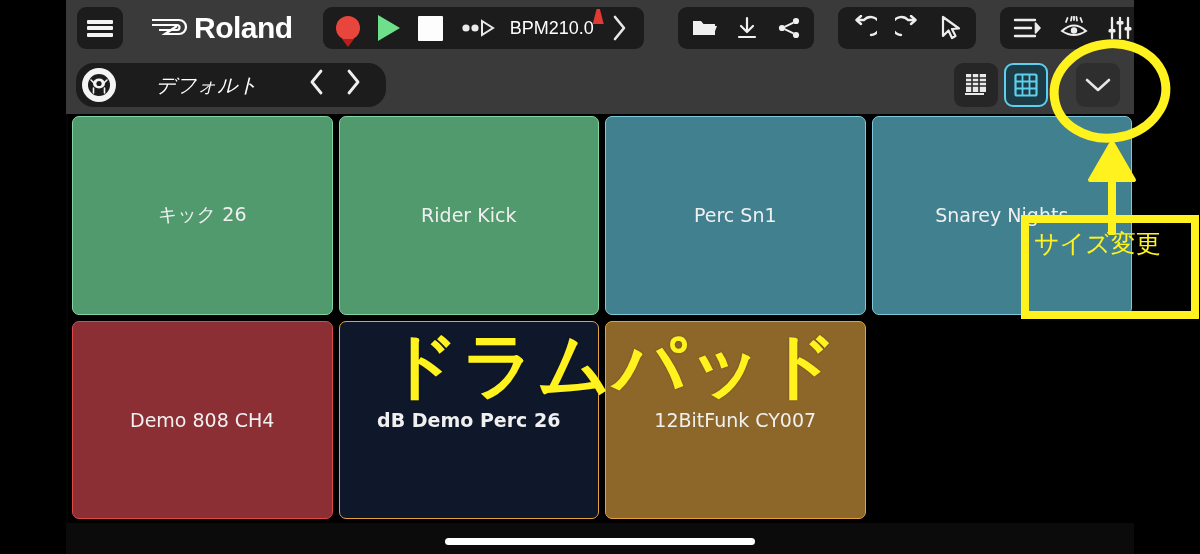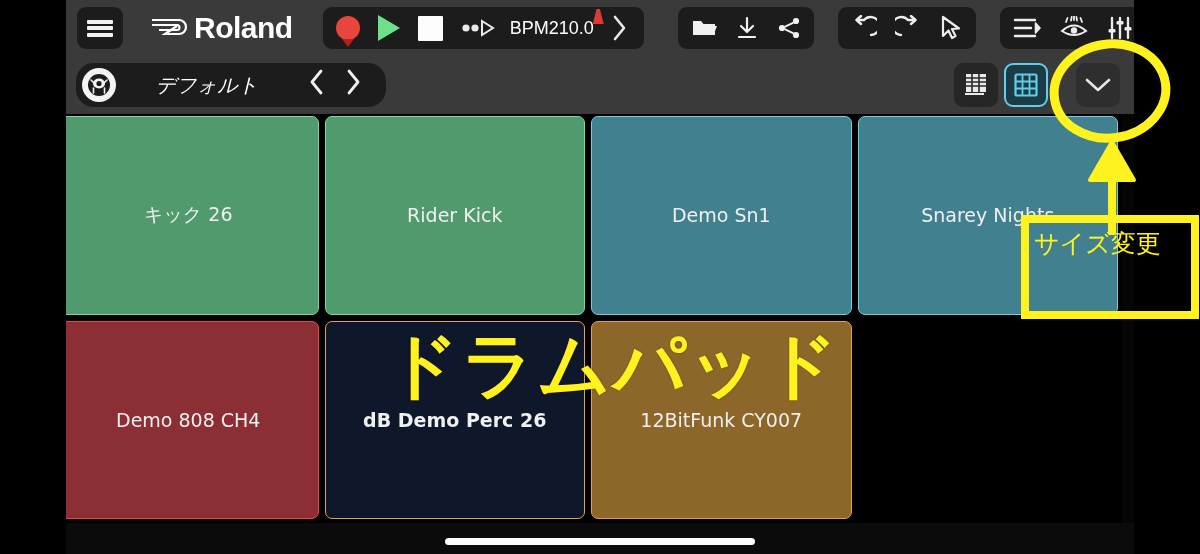--- a/index.html
+++ b/index.html
@@ -92,21 +92,21 @@
   .vbtn {
     width:44px;height:44px;border-radius:9px;background:#262626;
     display:flex;align-items:center;justify-content:center;
   }
   .vbtn.active { background:#1d3b45; border:2px solid #5ecfee; }
   .vbtn.plain { background:#2e2e2e; }
   .dd-wrap { margin-left:22px; margin-right:14px; }
 
   
   .padarea {
-    position:absolute; left:54px; top:114px; width:1068px; height:409px;
+    position:absolute; left:68px; top:114px; width:1068px; height:409px;
     background:#000; padding:2px 4px 4px 4px;
     display:grid; grid-template-columns:repeat(4,1fr); grid-template-rows:repeat(2,1fr);
     gap:6px;
   }
   .pad {
     border-radius:7px; display:flex; align-items:center; justify-content:center;
     color:#f0f0f0; font-size:19px; text-align:center; position:relative;
     font-family:"DejaVu Sans",sans-serif; overflow:hidden;
   }
   .pad span { padding:0 8px; }
@@ -313,21 +313,21 @@
   </div>
 
   <div class="padarea">
     <div class="pad" style="background: rgb(81, 154, 110); border: 1.5px solid rgb(127, 214, 160);">
       <span>キック 26</span>
       </div>
     <div class="pad" style="background: rgb(81, 154, 110); border: 1.5px solid rgb(127, 214, 160);">
       <span>Rider Kick</span>
       </div>
     <div class="pad" style="background: rgb(65, 129, 143); border: 1.5px solid rgb(124, 201, 221);">
-      <span>Demo Sn1</span>
+      <span>Perc Sn1</span>
       </div>
     <div class="pad" style="background: rgb(65, 129, 143); border: 1.5px solid rgb(124, 201, 221);">
       <span>Snarey Nights</span>
       </div>
     <div class="pad" style="background: rgb(140, 47, 53); border: 1.5px solid rgb(224, 70, 74);">
       <span>Demo 808 CH4</span>
       </div>
     <div class="pad" style="background: #0f172a; border: 1.5px solid rgb(226, 162, 60); font-weight: bold;">
       <span>dB Demo Perc 26</span>
       </div>

